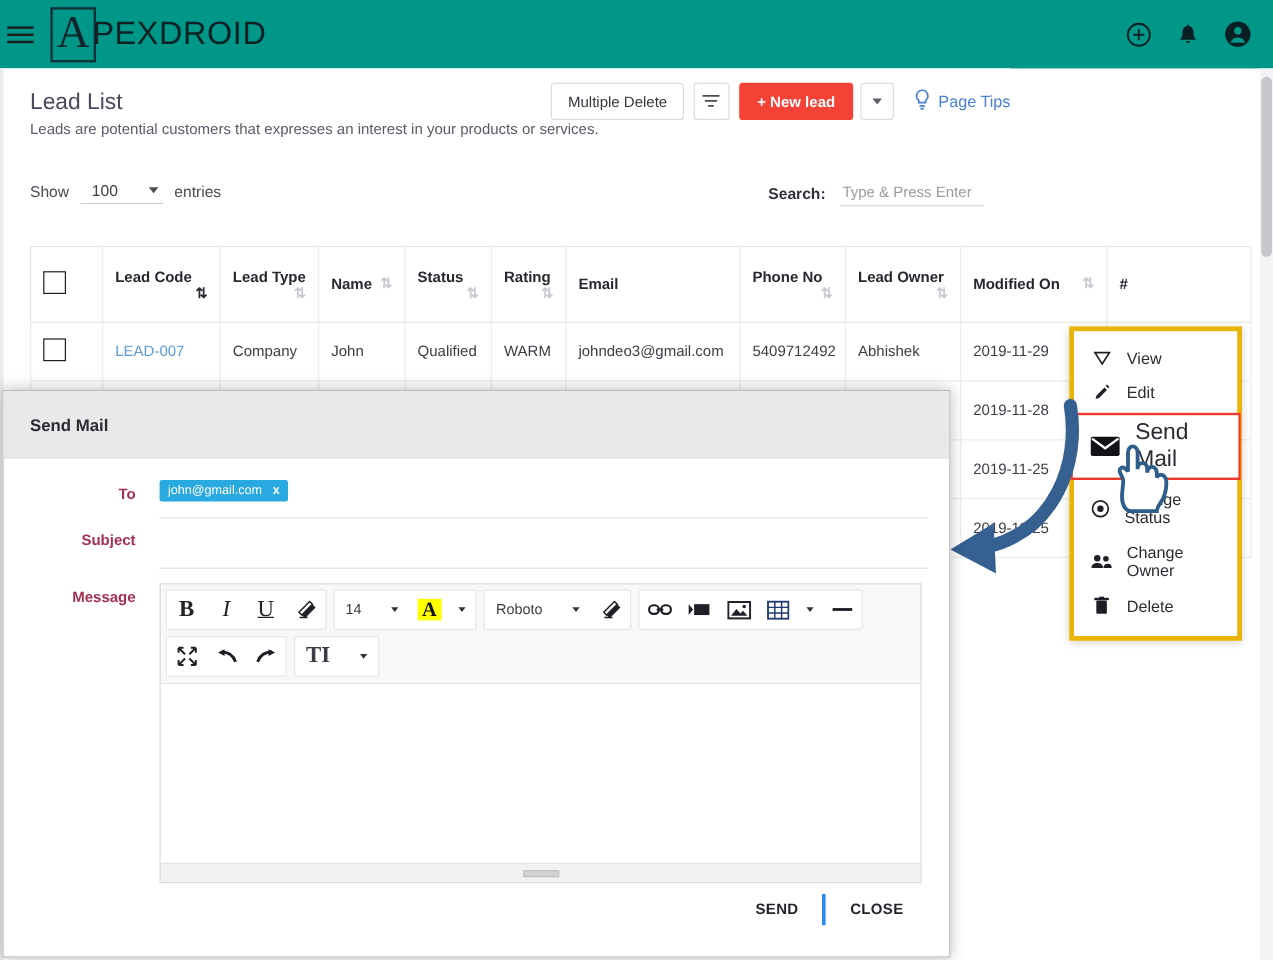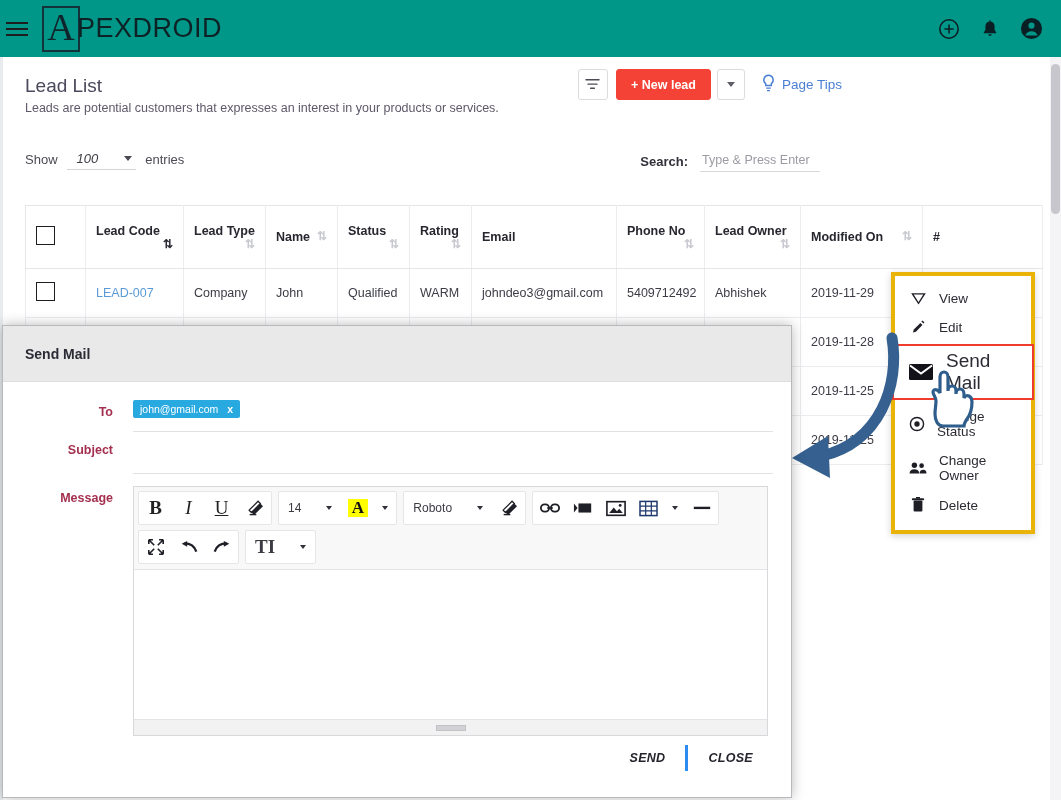--- a/index.html
+++ b/index.html
@@ -80,21 +80,20 @@
 
   
   .controls {
     position:relative; margin-top:34px; padding:0 22px; height:38px;
   }
   .show-wrap { display:flex; align-items:center; gap:9px; font-size:13px; color:#4b4b55; }
   .sel {
     display:flex; align-items:center; gap:26px;
     border-bottom:1px solid #d4d4d4; padding:2px 4px 3px 10px; min-width:62px;
     cursor:pointer;
-    font-style:italic;
   }
   .sel span { font-size:13px; color:#3d3d45; }
   .caret-sm { width:0;height:0;border-left:4px solid transparent;border-right:4px solid transparent;border-top:5px solid #4a4a52; }
   .search-wrap {
     position:absolute; right:22px; top:2px;
     display:flex; align-items:center; gap:12px;
   }
   .search-label { font-size:13px; font-weight:bold; color:#32323c; }
   .search-input {
     border:none; border-bottom:1px solid #d8d8d8; outline:none;
@@ -207,21 +206,21 @@
   .egrip i { width:30px; height:6px; background:#d2d2d6; border:1px solid #c2c2c6; display:block; }
 
   .modal-foot {
     position:absolute; bottom:0; left:0; width:100%;
     display:flex; align-items:center; justify-content:flex-end;
     gap:0; padding:0 24px 26px 0;
   }
   .mbtn {
     background:none; border:none; font-family:"Liberation Sans", sans-serif;
     font-size:12.5px; font-weight:bold; color:#24242c; letter-spacing:0.3px;
-    cursor:pointer; padding:6px 14px;font-style:italic;
+    cursor:pointer; padding:6px 14px;
   }
   .divider-v { width:3px; height:26px; background:#2d8cf0; margin:0 6px; }
 
   
   .scroll-track {
     position:absolute; right:0; top:57px; width:11px; height:743px; background:#f4f4f6;
   }
   .scroll-thumb {
     position:absolute; right:1px; top:64px; width:9px; height:150px;
     background:#c6c6cc; border-radius:5px;
@@ -264,20 +263,21 @@
   </div>
 </div>
 
 <div class="page">
 
   <div class="page-head">
     <h1 class="page-title">Lead List</h1>
     <p class="page-sub">Leads are potential customers that expresses an interest in your products or services.</p>
 
     <div class="toolbar">
+      <button class="btn">Multiple Delete</button>
       <button class="btn btn-sq">
         <svg width="15" height="13" viewBox="0 0 16 14">
             <path d="M1 2h14M3.2 6.6h9.6M6 11h4" stroke="#4b4b53" stroke-width="1.6" stroke-linecap="round"></path>
           </svg>
       </button>
       <button class="btn btn-new">+ New lead</button>
       <button class="btn btn-caret">
           <span class="caret"></span>
         </button>
       <div class="tips">

